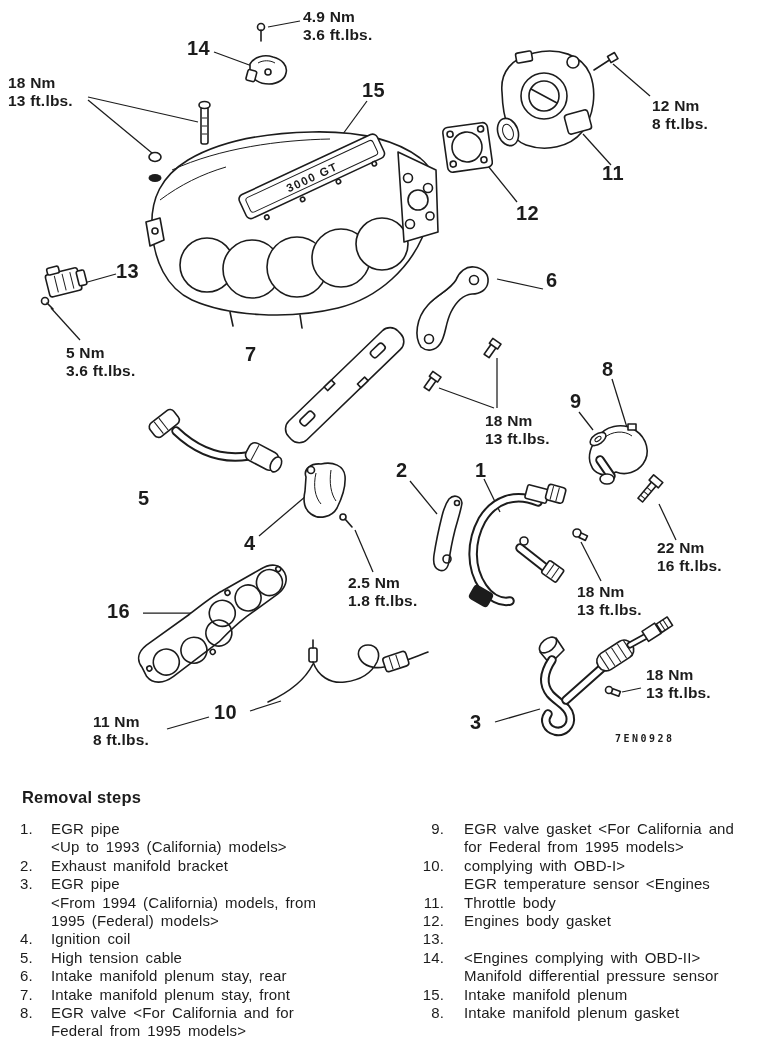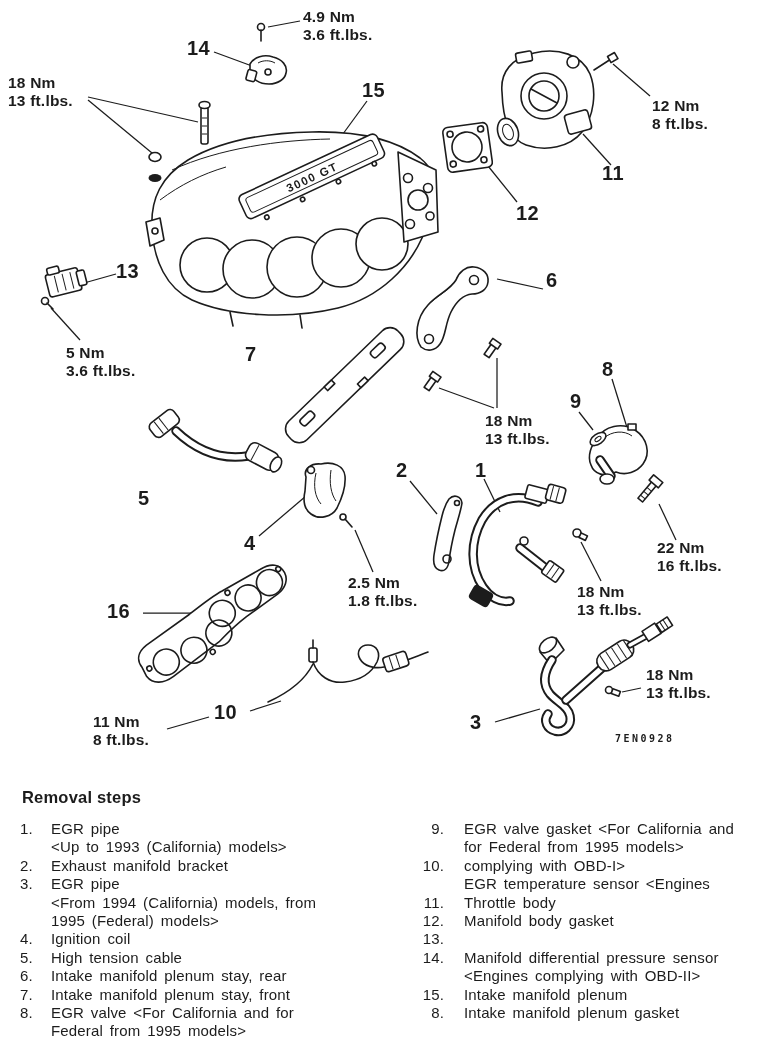--- a/index.html
+++ b/index.html
@@ -463,31 +463,31 @@
       </li>
       <li class="step">
         <span class="num">11.</span>
         <span class="body">
           <div>Throttle body</div>
         </span>
       </li>
       <li class="step">
         <span class="num">12.</span>
         <span class="body">
-          <div>Manifold body gasket</div>
+          <div>Engines body gasket</div>
         </span>
       </li>
       <li class="step">
         <span class="num">13.</span>
       </li>
       <li class="step">
         <span class="num">14.</span>
         <span class="body">
+          <div>&lt;Engines complying with OBD-II&gt;</div>
           <div>Manifold differential pressure sensor</div>
-          <div>&lt;Engines complying with OBD-II&gt;</div>
         </span>
       </li>
       <li class="step">
         <span class="num">15.</span>
         <span class="body">
           <div>Intake manifold plenum</div>
         </span>
       </li>
       <li class="step">
         <span class="num">8.</span>

